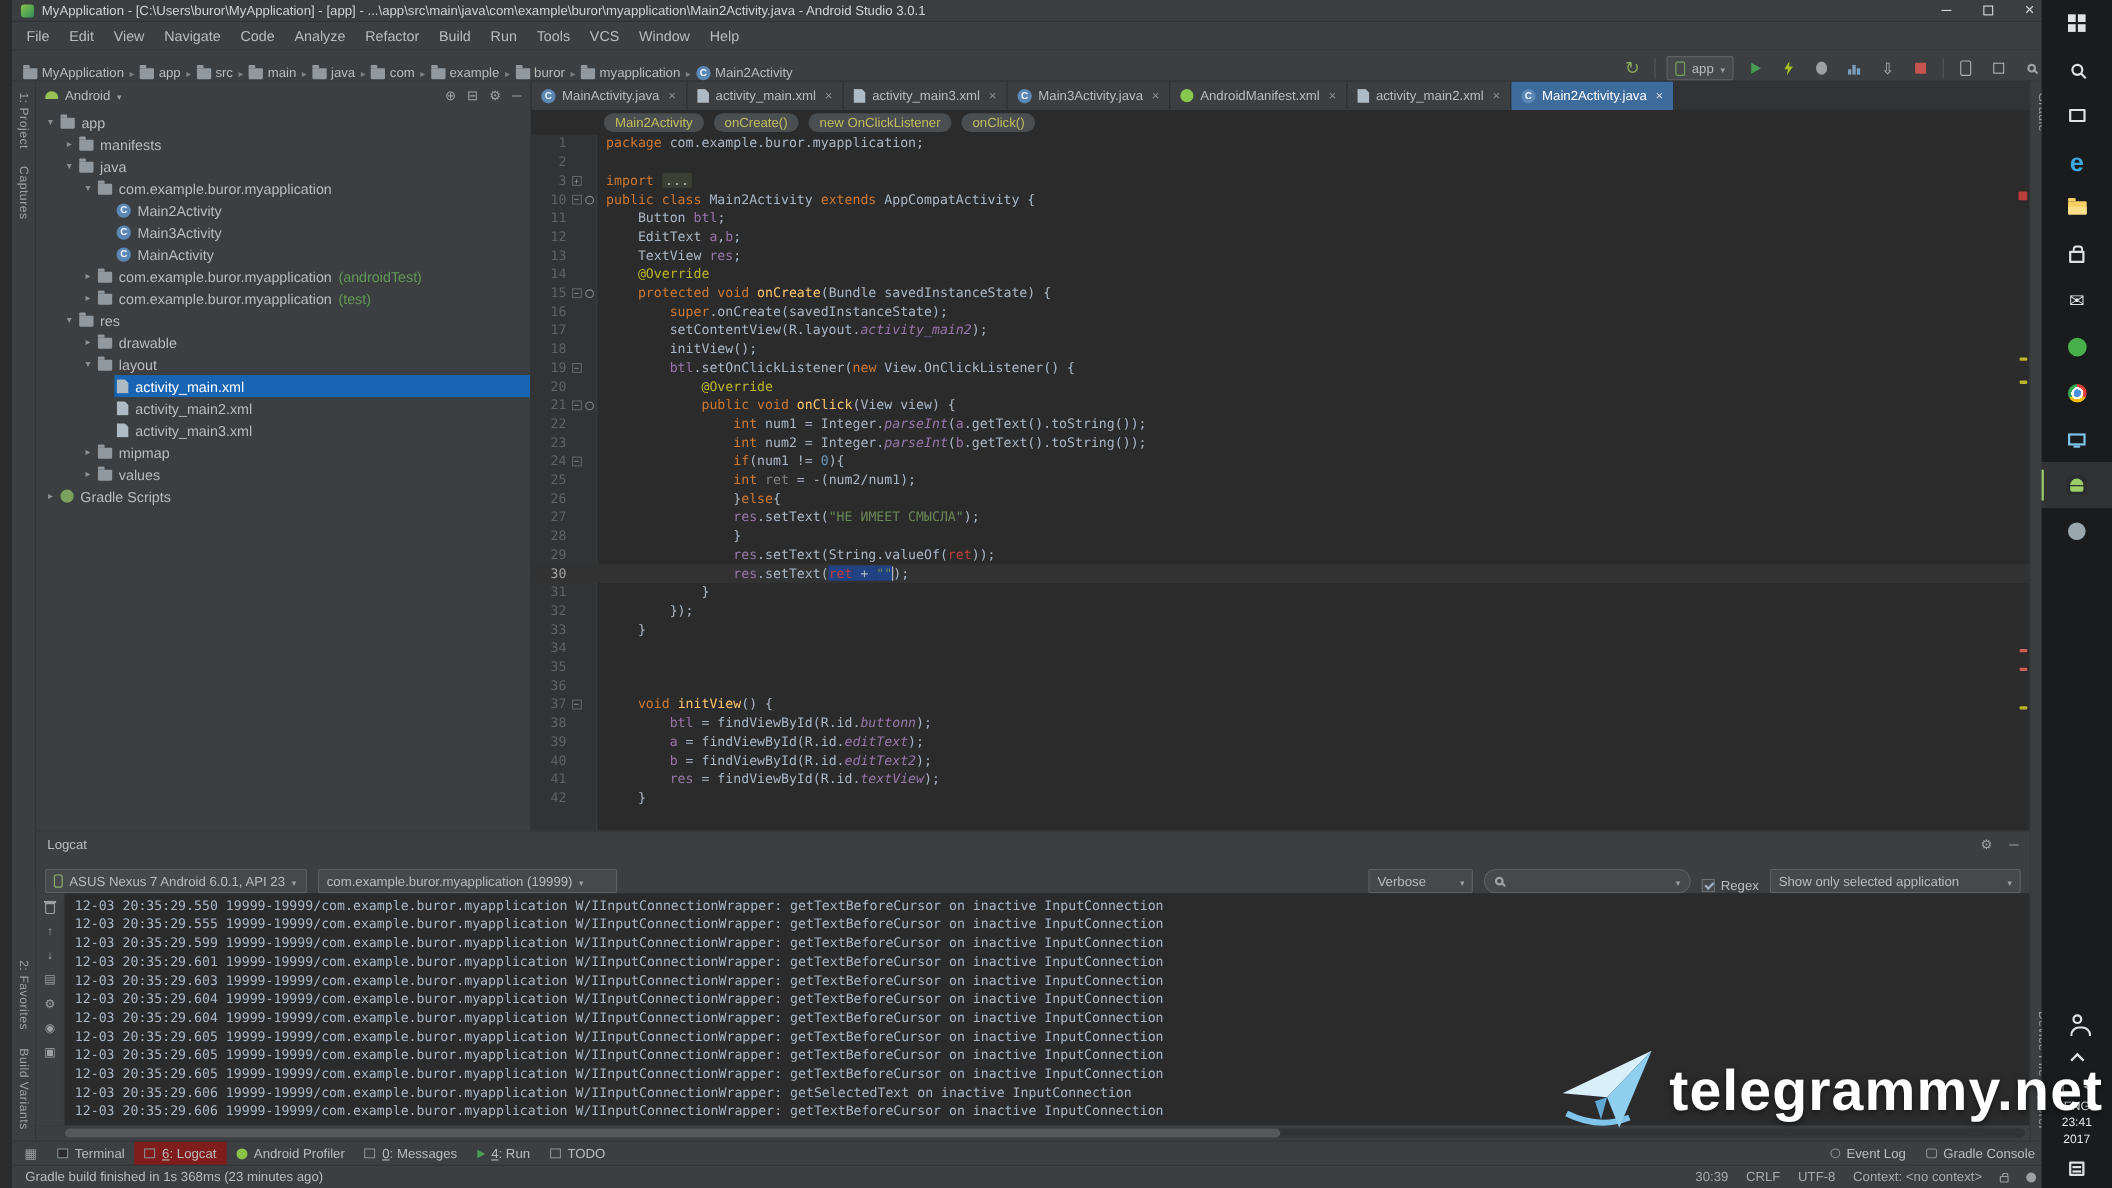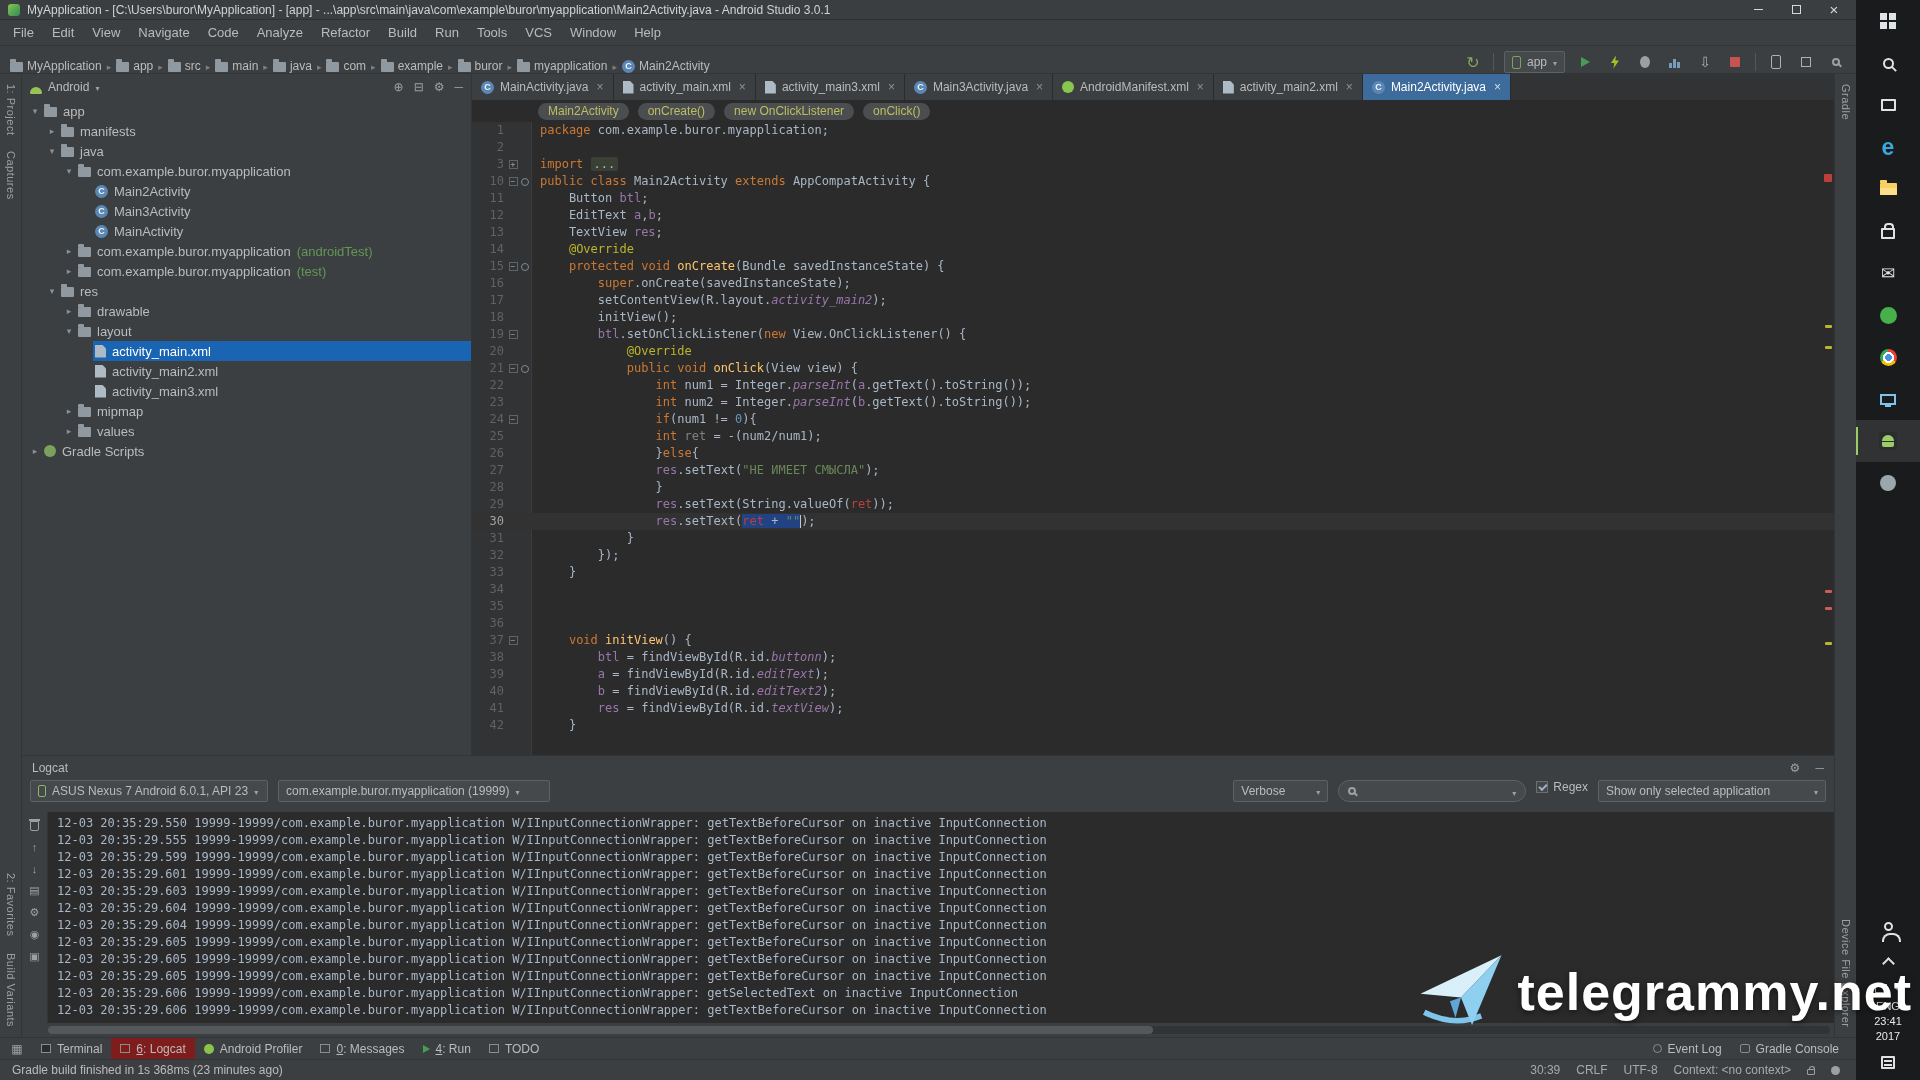--- a/index.html
+++ b/index.html
@@ -1,18 +1,18 @@
 <!DOCTYPE html>
 <html><head>
 <meta charset="utf-8">
 <style>
   *{margin:0;padding:0;box-sizing:border-box}
   html,body{width:1920px;height:1080px;overflow:hidden;background:#1a1a1a;font-family:"Liberation Sans",sans-serif}
   .screen{position:relative;width:1920px;height:1080px;background:#2b2b2b;overflow:hidden}
-  .ide{position:absolute;left:0;top:0;width:1856px;height:1080px;background:#3c3f41}
+  .ide{position:absolute;left:11px;top:0;width:1856px;height:1080px;background:#3c3f41}
 
   
   .titlebar{position:absolute;left:0;top:0;width:100%;height:20px;background:#3b3e40;border-bottom:1px solid #2f3234;display:flex;align-items:center;gap:7px;padding:0 8px}
   .as-logo{width:12px;height:12px;border-radius:3px;background:linear-gradient(135deg,#89C64D,#2E8B57);flex:none}
   .title-text{font-size:12px;color:#d2d2d2;white-space:nowrap}
   .win-controls{margin-left:auto;display:flex;align-items:center;gap:22px;padding-right:6px}
   .wc{width:16px;height:14px;display:flex;align-items:center;justify-content:center;color:#d8d8d8;font-size:13px}
   .wc-min{width:9px;height:1px;background:#d8d8d8;display:inline-block}
   .wc-max{width:9px;height:9px;border:1px solid #d8d8d8;display:inline-block}
   .wc-close::before{content:'×';font-size:15px;line-height:12px}
@@ -48,21 +48,21 @@
   .main{position:absolute;top:74px;left:0;width:1856px;height:963px;background:#3c3f41}
   .stripe{position:absolute;top:0;bottom:0;width:22px;background:#3c3f41;display:flex;flex-direction:column;justify-content:space-between;align-items:center}
   .stripe.left{left:0;border-right:1px solid #323537}
   .stripe.right{right:0;border-left:1px solid #323537}
   .stripe-stack{display:flex;flex-direction:column;align-items:center;gap:16px;padding:10px 0}
   .stripe-btn{writing-mode:vertical-rl;font-size:11px;color:#9da0a2;letter-spacing:.5px;white-space:nowrap}
 
   
   .project{position:absolute;left:22px;top:0;width:450px;height:681px;background:#3c3f41;border-right:1px solid #323537;overflow:hidden}
   .project-header{height:25px;display:flex;align-items:center;justify-content:space-between;padding:0 8px;font-size:12px;color:#bbbbbb}
-  .proj-sel{display:flex;align-items:flex-end;gap:6px}
+  .proj-sel{display:flex;align-items:flex-start;gap:6px}
   .ph-icons{display:flex;align-items:center}
   .ph-ic{color:#9da0a2;font-size:12px;margin-left:10px}
   .tree{padding-top:2px}
   .trow{height:20px;display:flex;align-items:center;font-size:13px;color:#bbbbbb;white-space:nowrap}
   .tarrow{width:14px;text-align:center;flex:none;font-size:9px;color:#8c9093}
   .tarrow.down::before{content:'▾'}
   .tarrow.rightc::before{content:'▸'}
   .tinner{display:flex;align-items:center;gap:6px;flex:1;height:20px;padding-left:2px}
   .trow.sel .tinner{background:#1a65b3;color:#ffffff}
   .tsuffix{color:#629755}
@@ -104,21 +104,21 @@
   .c-sel{background:#214283}
   .c-caret{display:inline-block;width:1px;height:13px;background:#c8c8c8;vertical-align:middle}
   .estripe{position:absolute;right:0;top:48px;bottom:0;width:12px}
   .es-top{position:absolute;top:4px;right:2px;width:8px;height:8px;background:#bc3f3c;border-radius:1px}
   .es-mark{position:absolute;right:2px;width:7px;height:3px;border-radius:1px}
 
   
   .logcat{position:absolute;left:22px;top:681px;width:1812px;height:282px;background:#3c3f41;border-top:1px solid #323537}
   .lc-title{height:24px;display:flex;align-items:center;justify-content:space-between;padding:0 10px;font-size:12px;color:#bbbbbb}
   .lc-title-icons span{margin-left:12px;color:#9da0a2;font-size:12px}
-  .lc-toolbar{height:32px;display:flex;align-items:flex-start;gap:10px;padding:0 8px}
+  .lc-toolbar{height:32px;display:flex;align-items:flex-end;gap:10px;padding:0 8px}
   .combo-label{white-space:nowrap;overflow:hidden;text-overflow:ellipsis}
   .w-dev{width:238px}.w-proc{width:272px}.w-level{width:95px;justify-content:space-between}.w-filter{width:228px;justify-content:space-between}
   .searchbox{display:flex;align-items:center;gap:6px;width:188px;height:22px;background:#45494b;border:1px solid #5e6163;border-radius:11px;padding:0 9px}
   .searchbox .sp{flex:1}
   .cbwrap{display:flex;align-items:center;gap:5px;font-size:12px;color:#bbbbbb}
   .cb{width:12px;height:12px;background:#43474a;border:1px solid #6b6f72;position:relative}
   .cb.checked::after{content:'';position:absolute;left:2px;top:2px;width:6px;height:3px;border-left:2px solid #a0b3c4;border-bottom:2px solid #a0b3c4;transform:rotate(-45deg)}
   .flex-sp{flex:1}
   .lc-body{position:absolute;top:56px;bottom:14px;left:0;right:0;display:flex;background:#2b2b2b}
   .lc-gutter{width:26px;background:#3c3f41;border-right:1px solid #323537;display:flex;flex-direction:column;align-items:center;gap:9px;padding-top:6px;flex:none}

